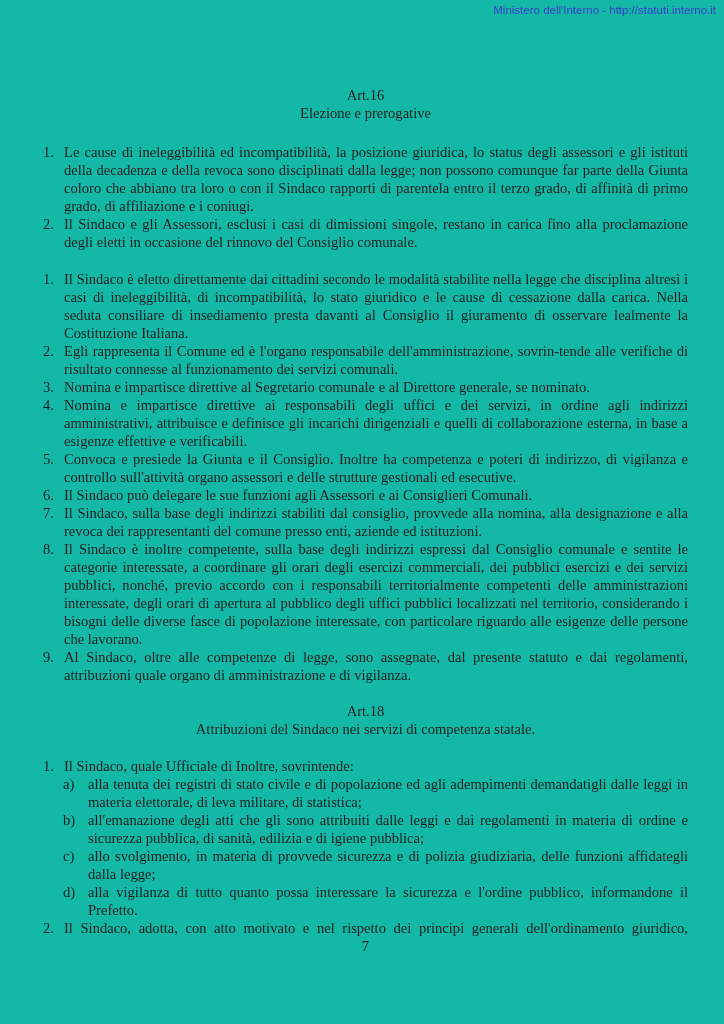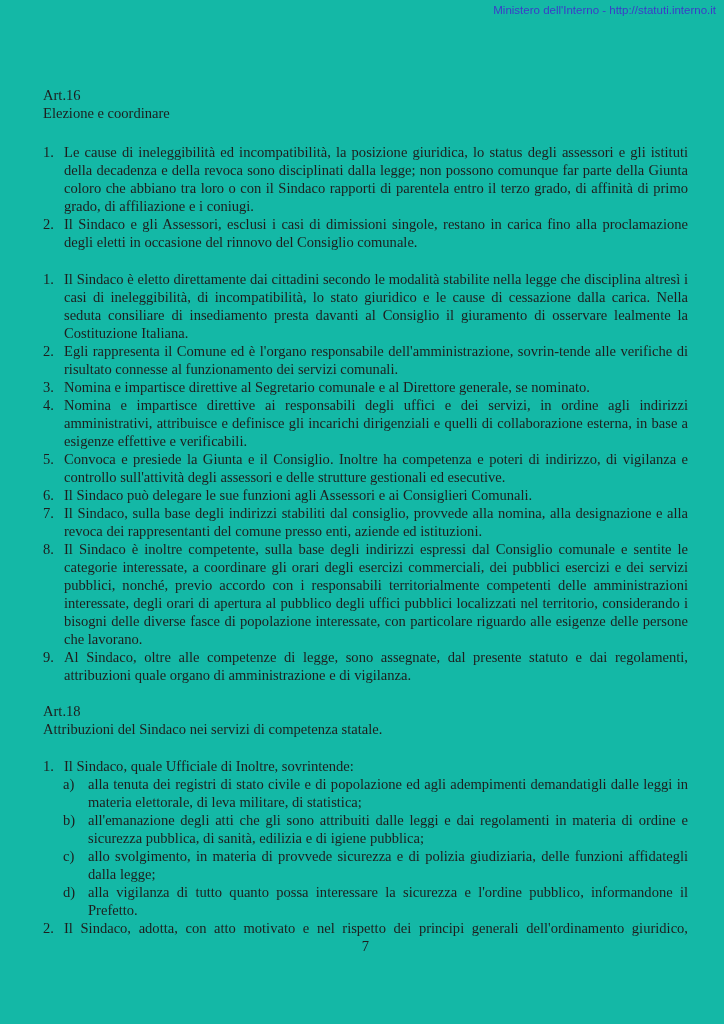--- a/index.html
+++ b/index.html
@@ -24,21 +24,21 @@
   }
   .content {
     position: absolute;
     left: 43px;
     top: 0;
     width: 645px;
     padding-top: 86px;
     font-size: 14.55px;
     line-height: 18px;
   }
-  .art-heading { }
+  .art-heading { text-align: center; }
   .art-number, .art-title { display: block; }
   .list { margin-top: 21px; }
   .article + .article { margin-top: 18px; }
   .article.a17 .list { margin-top: 19px; }
   .article.a18 .list { margin-top: 19px; }
   .li { display: flex; align-items: flex-start; }
   .li > .marker { flex: 0 0 21px; width: 21px; }
   .li > .txt { flex: 1 1 auto; text-align: justify; }
   .sublist { margin-left: 20px; }
   .sublist .li > .marker { flex: 0 0 25px; width: 25px; }
@@ -50,21 +50,21 @@
 
 <div class="page">
 
   <div class="credit">Ministero dell'Interno - http://statuti.interno.it</div>
 
   <div class="content">
 
     <section class="article a16">
       <div class="art-heading">
         <span class="art-number">Art.16</span>
-        <span class="art-title">Elezione e coordinare</span>
+        <span class="art-title">Elezione e prerogative</span>
       </div>
       <div class="list">
         <div class="li">
           <span class="marker">1.</span>
           <div class="txt">Le cause di ineleggibilità ed incompatibilità, la posizione giuridica, lo status degli assessori e gli istituti della decadenza e della revoca sono disciplinati dalla legge; non possono comunque far parte della Giunta coloro che abbiano tra loro o con il Sindaco rapporti di parentela entro il terzo grado, di affinità di primo grado, di affiliazione e i coniugi.</div>
         </div>
         <div class="li">
           <span class="marker">2.</span>
           <div class="txt">Il Sindaco e gli Assessori, esclusi i casi di dimissioni singole, restano in carica fino alla proclamazione degli eletti in occasione del rinnovo del Consiglio comunale.</div>
         </div>
@@ -84,21 +84,21 @@
         <div class="li">
           <span class="marker">3.</span>
           <div class="txt">Nomina e impartisce direttive al Segretario comunale e al Direttore generale, se nominato.</div>
         </div>
         <div class="li">
           <span class="marker">4.</span>
           <div class="txt">Nomina e impartisce direttive ai responsabili degli uffici e dei servizi, in ordine agli indirizzi amministrativi, attribuisce e definisce gli incarichi dirigenziali e quelli di collaborazione esterna, in base a esigenze effettive e verificabili.</div>
         </div>
         <div class="li">
           <span class="marker">5.</span>
-          <div class="txt">Convoca e presiede la Giunta e il Consiglio. Inoltre ha competenza e poteri di indirizzo, di vigilanza e controllo sull'attività degli assessori e delle strutture gestionali ed esecutive.</div>
+          <div class="txt">Convoca e presiede la Giunta e il Consiglio. Inoltre ha competenza e poteri di indirizzo, di vigilanza e controllo sull'attività organo assessori e delle strutture gestionali ed esecutive.</div>
         </div>
         <div class="li">
           <span class="marker">6.</span>
           <div class="txt">Il Sindaco può delegare le sue funzioni agli Assessori e ai Consiglieri Comunali.</div>
         </div>
         <div class="li">
           <span class="marker">7.</span>
           <div class="txt">Il Sindaco, sulla base degli indirizzi stabiliti dal consiglio, provvede alla nomina, alla designazione e alla revoca dei rappresentanti del comune presso enti, aziende ed istituzioni.</div>
         </div>
         <div class="li">

